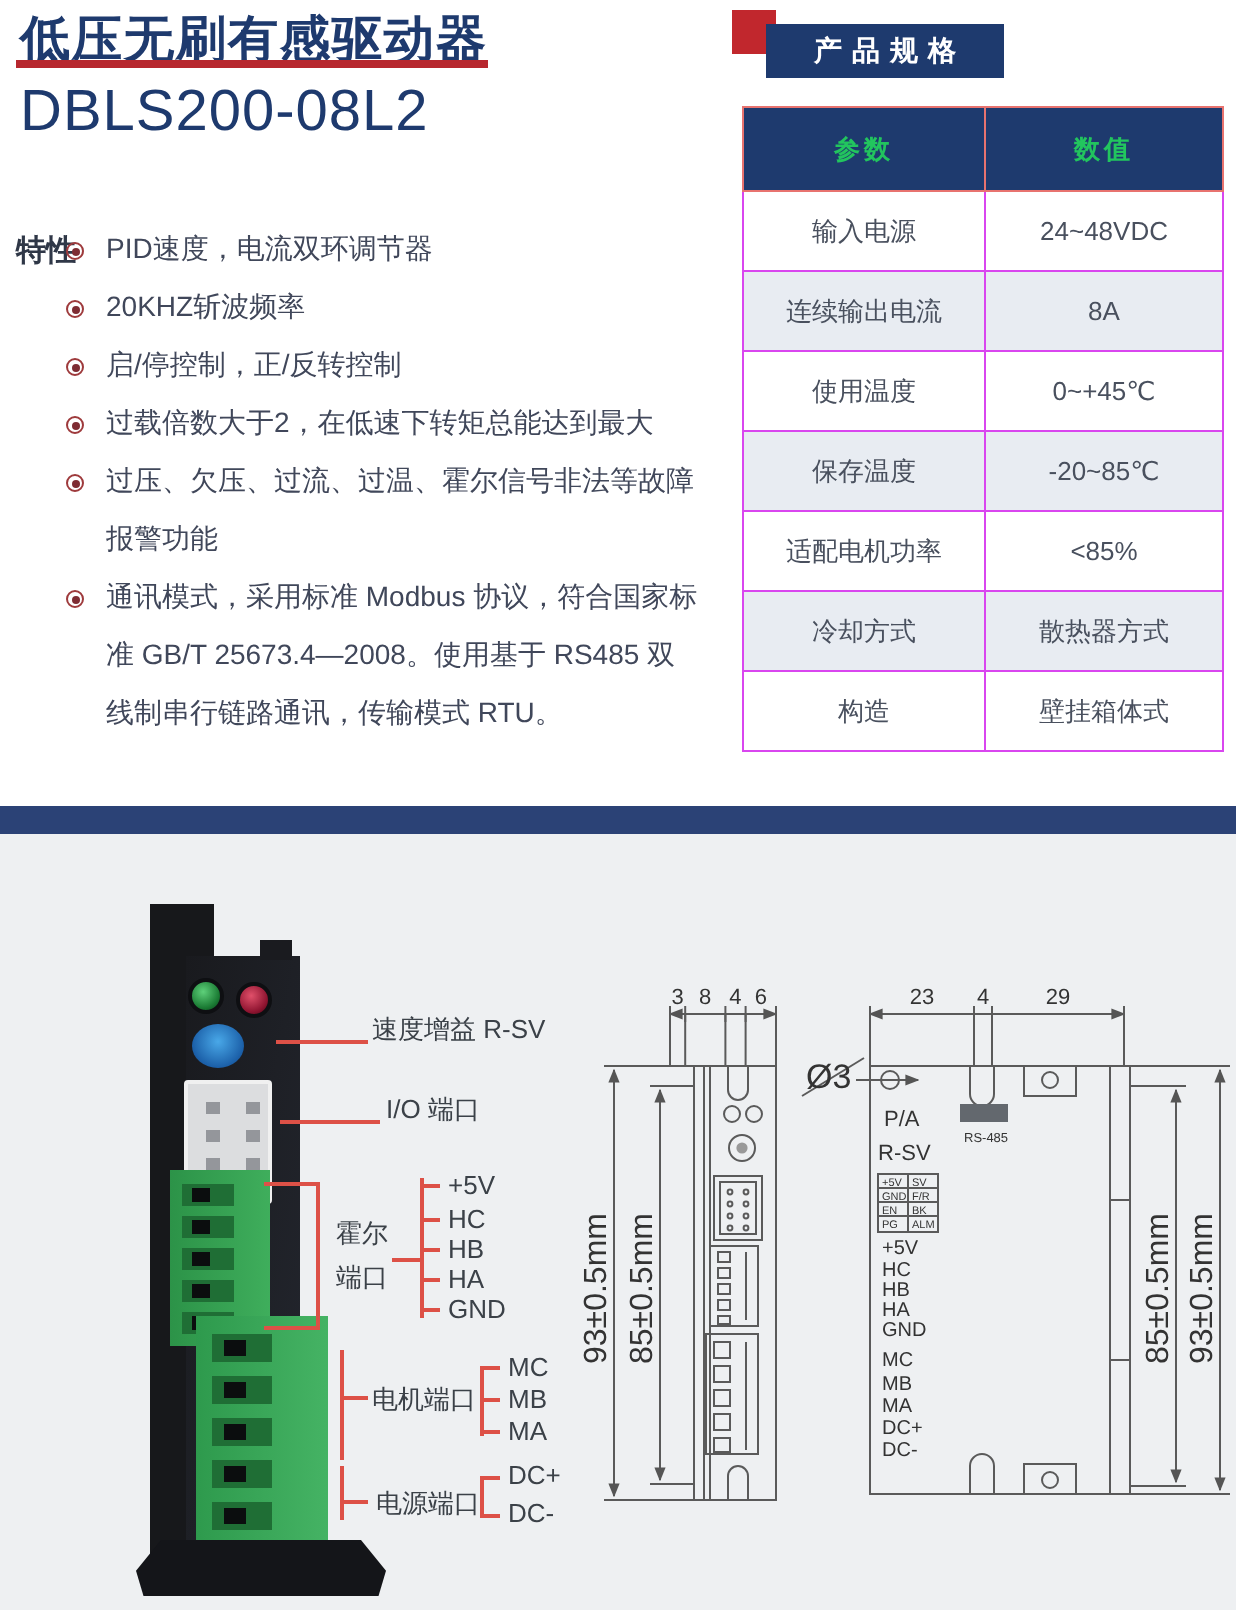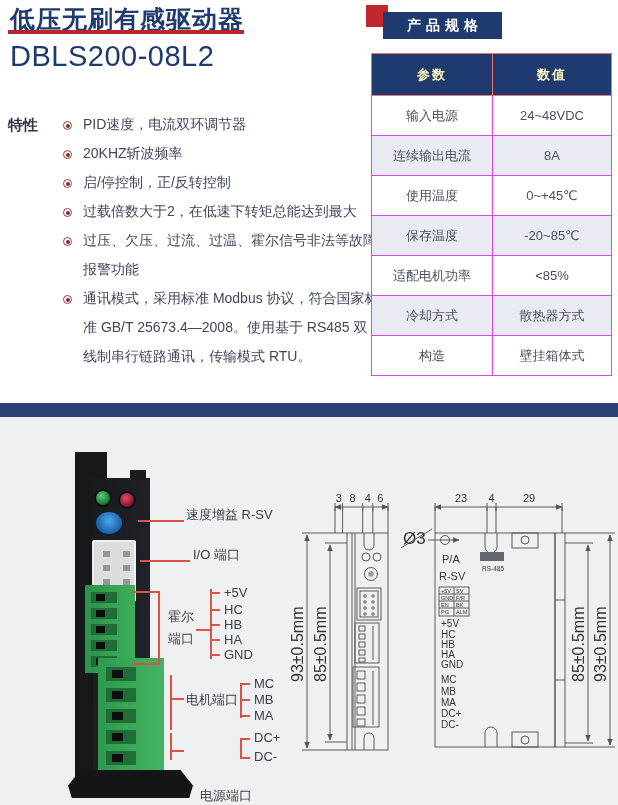--- a/index.html
+++ b/index.html
@@ -7,34 +7,34 @@
           font-family:"Liberation Sans","DejaVu Sans",sans-serif; }
 
   
   .title { position:absolute; left:10px; top:3px; font-size:25px; font-weight:bold;
            color:#1e3a6e; letter-spacing:1px;text-align:center; }
   .title-underline { position:absolute; left:8px; top:30px; width:236px; height:4px; background:#b7272e; }
   .model { position:absolute; left:10px; top:40px; font-size:29px; color:#1e3a6e; letter-spacing:0.5px; }
 
   
   .features-label { position:absolute; left:8px; top:116px; font-size:15px; font-weight:bold; color:#2f3747; }
-  .features { position:absolute; left:61px; top:110px; width:318px; margin:0; padding:0; list-style:none; }
+  .features { position:absolute; left:31px; top:110px; width:318px; margin:0; padding:0; list-style:none; }
   .features li { position:relative; padding-left:22px; font-size:14px; line-height:29px; color:#40475a; }
   .features li::before { content:""; position:absolute; left:2px; top:11px; width:7px; height:7px;
                          border:1px solid #9e3a3c; border-radius:50%; }
   .features li::after  { content:""; position:absolute; left:4.5px; top:13.5px; width:4px; height:4px;
                          background:#7e2c33; border-radius:50%; }
 
   
   .spec-red-square { position:absolute; left:366px; top:5px; width:22px; height:22px; background:#c1272d; }
   .spec-title { position:absolute; left:383px; top:12px; width:119px; height:27px; background:#1e3a6e;
                 color:#fff; font-size:14px; font-weight:bold; letter-spacing:5px; line-height:27px;
                 text-align:center; text-indent:5px; }
   .spec-table { position:absolute; left:371px; top:53px; width:241px; border-collapse:collapse; }
-  .spec-table th { background:#1e3a6e; color:#fef9c3; font-size:13px; font-weight:bold; height:39px;
+  .spec-table th { background:#1e3a6e; color:#22c55e; font-size:13px; font-weight:bold; height:39px;
                    border:1px solid #e8736f; letter-spacing:2px; }
   .spec-table th:first-child { width:118px; }
   .spec-table td { font-size:13px; color:#49505e; text-align:center; height:37px;
                    border:1px solid #d946ef; background:#ffffff; }
   .spec-table tbody tr:nth-child(even) td { background:#e8ecf2; }
 
   
   .divider { position:absolute; left:0; top:403px; width:618px; height:14px; background:#2b4276; }
   .bottom  { position:absolute; left:0; top:417px; width:618px; height:388px; background:#eef0f2; }
 
@@ -207,21 +207,21 @@
     <div class="rline" style="left:210px;top:243px;width:2px;height:35px;"></div>
     <div class="rline" style="left:210px;top:243px;width:10px;height:2px;"></div>
     <div class="rline" style="left:210px;top:259px;width:10px;height:2px;"></div>
     <div class="rline" style="left:210px;top:275px;width:10px;height:2px;"></div>
     <div class="pinlbl" style="left:224px;top:236px;">MC</div>
     <div class="pinlbl" style="left:224px;top:252px;">MB</div>
     <div class="pinlbl" style="left:224px;top:268px;">MA</div>
 
     <div class="rline" style="left:140px;top:293px;width:2px;height:27px;"></div>
     <div class="rline" style="left:140px;top:310px;width:14px;height:2px;"></div>
-    <div class="lbl" style="left:170px;top:303px;margin-top:44px;">电源端口</div>
+    <div class="lbl" style="left:158px;top:303px;">电源端口</div>
     <div class="rline" style="left:210px;top:298px;width:2px;height:21px;"></div>
     <div class="rline" style="left:210px;top:298px;width:10px;height:2px;"></div>
     <div class="rline" style="left:210px;top:317px;width:10px;height:2px;"></div>
     <div class="pinlbl" style="left:224px;top:290px;">DC+</div>
     <div class="pinlbl" style="left:224px;top:309px;">DC-</div>
   </div>
 
   <svg class="drawings" width="333" height="365" viewBox="0 0 333 365">
     <defs>
       <marker id="ar" viewBox="0 0 10 10" refX="9" refY="5" markerWidth="7" markerHeight="7" orient="auto-start-reverse">

